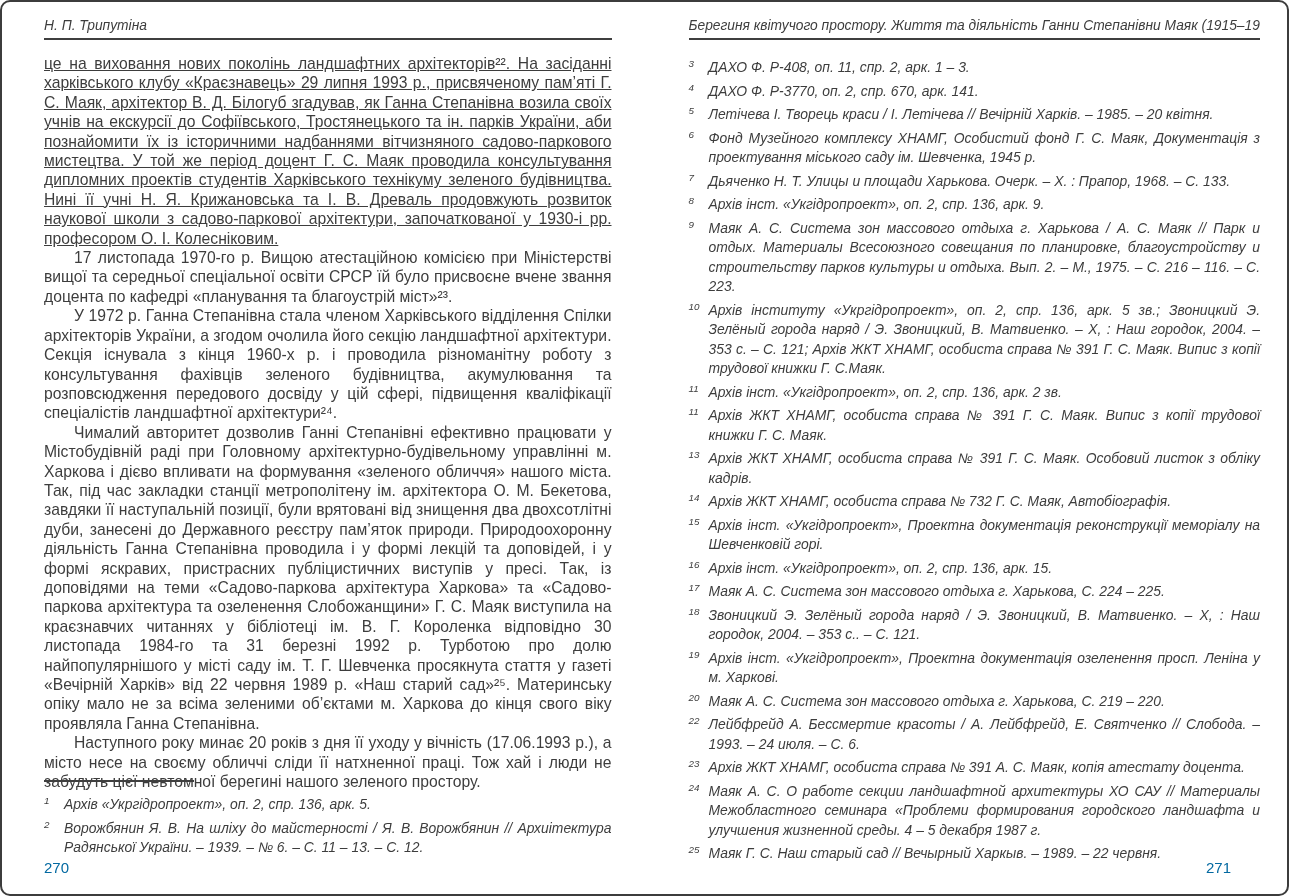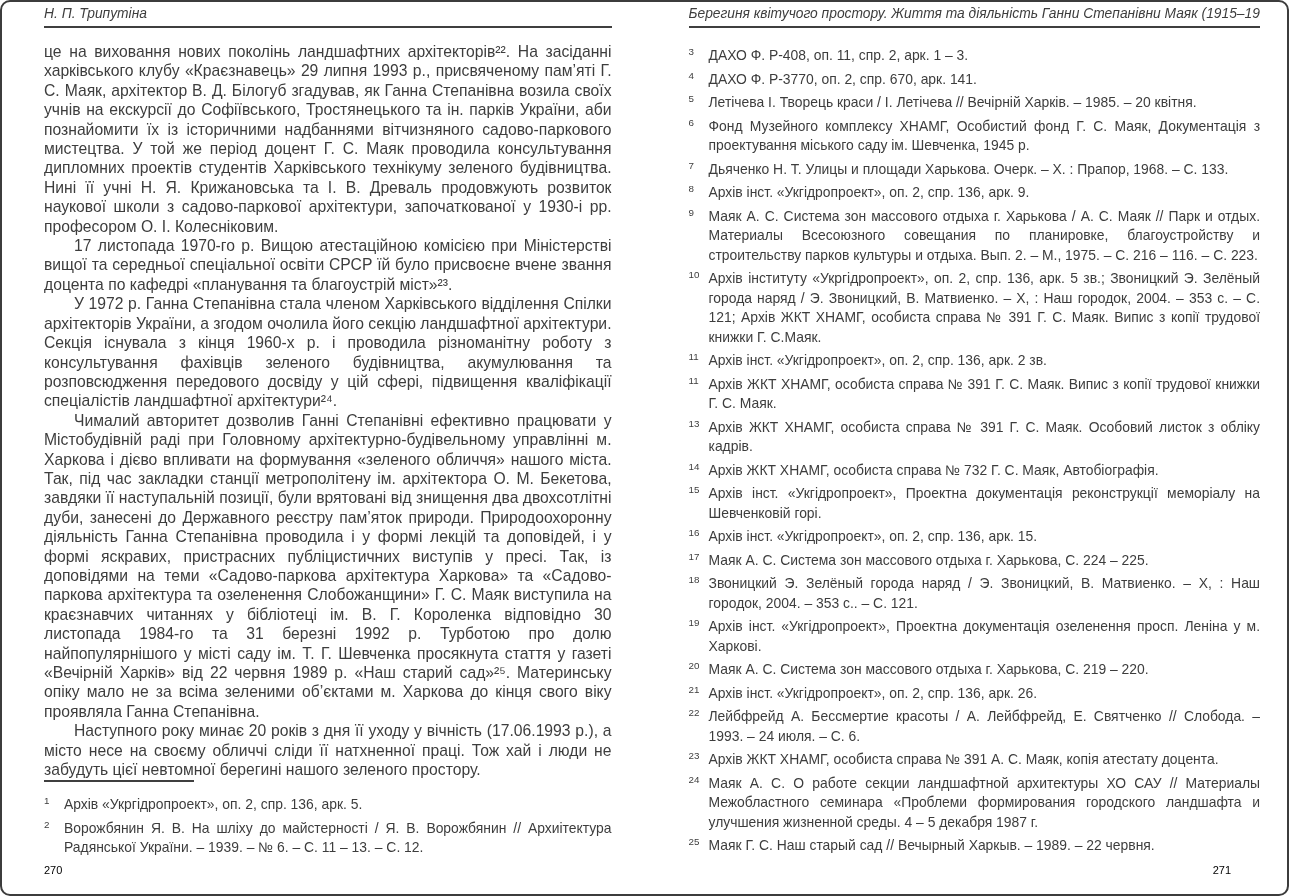--- a/index.html
+++ b/index.html
@@ -17,21 +17,21 @@
     border-radius: 10px;
     display: flex;
     font-family: "Liberation Sans", "DejaVu Sans", sans-serif;
     color: #3d3d3d;
     overflow: hidden;
   }
   .page {
     position: relative;
     width: 50%;
     box-sizing: border-box;
-    padding-top: 4px;
+    padding-top: 16px;
   }
   .page.left  { padding-left: 42px; padding-right: 33px; }
   .page.right { padding-left: 44px; padding-right: 27px; }
 
   .running-header {
     font-size: 13.8px;
     font-style: italic;
     color: #3d3d3d;
     white-space: nowrap;
     overflow: hidden;
@@ -49,58 +49,59 @@
   .body {
     margin-top: 14px;
     font-size: 15.7px;
     line-height: 19.4px;
     text-align: justify;
   }
   .body p.para {
     margin: 0;
     text-indent: 30px;
   }
-  .body p.para.no-indent { text-indent: 0; }
+  .body p.para.no-indent { text-indent: 0; text-decoration: underline; }
 
   
   .fn-block {
     position: absolute;
     left: 42px;
     right: 33px;
     top: 778px;
   }
   .fn-rule {
     width: 150px;
     border-top: 2px solid #3f3f3f;
     height: 0;
     margin-bottom: 9px;
   }
   .fn-list {
     font-size: 13.9px;
     line-height: 19.5px;
     text-align: justify;
+    font-style: italic;
   }
   .fn {
     padding-left: 20px;
     text-indent: -20px;
   }
   .fn-num {
     display: inline-block;
     width: 20px;
     font-size: 9.8px;
     vertical-align: 5px;
     text-indent: 0;
   }
   .right .fn-list { margin-top: 14px; }
 
   .page-num {
     position: absolute;
     bottom: 18px;
-    font-size: 11px;
-    color: #000000;
+    font-size: 15px;
+    color: #0369a1;
     text-align: center;
   }
   .page-num.left-num  { left: 42px; }
   .page-num.right-num { right: 56px; }
 </style>
 </head>
 <body>
 
 <div class="spread">
 
@@ -169,21 +170,20 @@
         <div class="fn"><span class="fn-num">16</span><span class="fn-text">Архів інст. «Укгідропроект», оп. 2, спр. 136, арк. 15.</span></div>
 
         <div class="fn"><span class="fn-num">17</span><span class="fn-text">Маяк А. С. Система зон массового отдыха г. Харькова, С. 224 – 225.</span></div>
 
         <div class="fn"><span class="fn-num">18</span><span class="fn-text">Звоницкий Э. Зелёный города наряд / Э. Звоницкий, В. Матвиенко. – Х, : Наш городок, 2004. – 353 с.. – С. 121.</span></div>
 
         <div class="fn"><span class="fn-num">19</span><span class="fn-text">Архів інст. «Укгідропроект», Проектна документація озеленення просп. Леніна у м. Харкові.</span></div>
 
         <div class="fn"><span class="fn-num">20</span><span class="fn-text">Маяк А. С. Система зон массового отдыха г. Харькова, С. 219 – 220.</span></div>
 
-        <div class="fn"><span class="fn-num">21</span><span class="fn-text">Архів інст. «Укгідропроект», оп. 2, спр. 136, арк. 26.</span></div>
 
         <div class="fn"><span class="fn-num">22</span><span class="fn-text">Лейбфрейд А. Бессмертие красоты / А. Лейбфрейд, Е. Святченко // Слобода. – 1993. – 24 июля. – С. 6.</span></div>
 
         <div class="fn"><span class="fn-num">23</span><span class="fn-text">Архів ЖКТ ХНАМГ, особиста справа № 391 А. С. Маяк, копія атестату доцента.</span></div>
 
         <div class="fn"><span class="fn-num">24</span><span class="fn-text">Маяк А. С. О работе секции ландшафтной архитектуры ХО САУ // Материалы Межобластного семинара «Проблеми формирования городского ландшафта и улучшения жизненной среды. 4 – 5 декабря 1987 г.</span></div>
 
         <div class="fn"><span class="fn-num">25</span><span class="fn-text">Маяк Г. С. Наш старый сад // Вечырный Харкыв. – 1989. – 22 червня.</span></div>
       </div>
 

